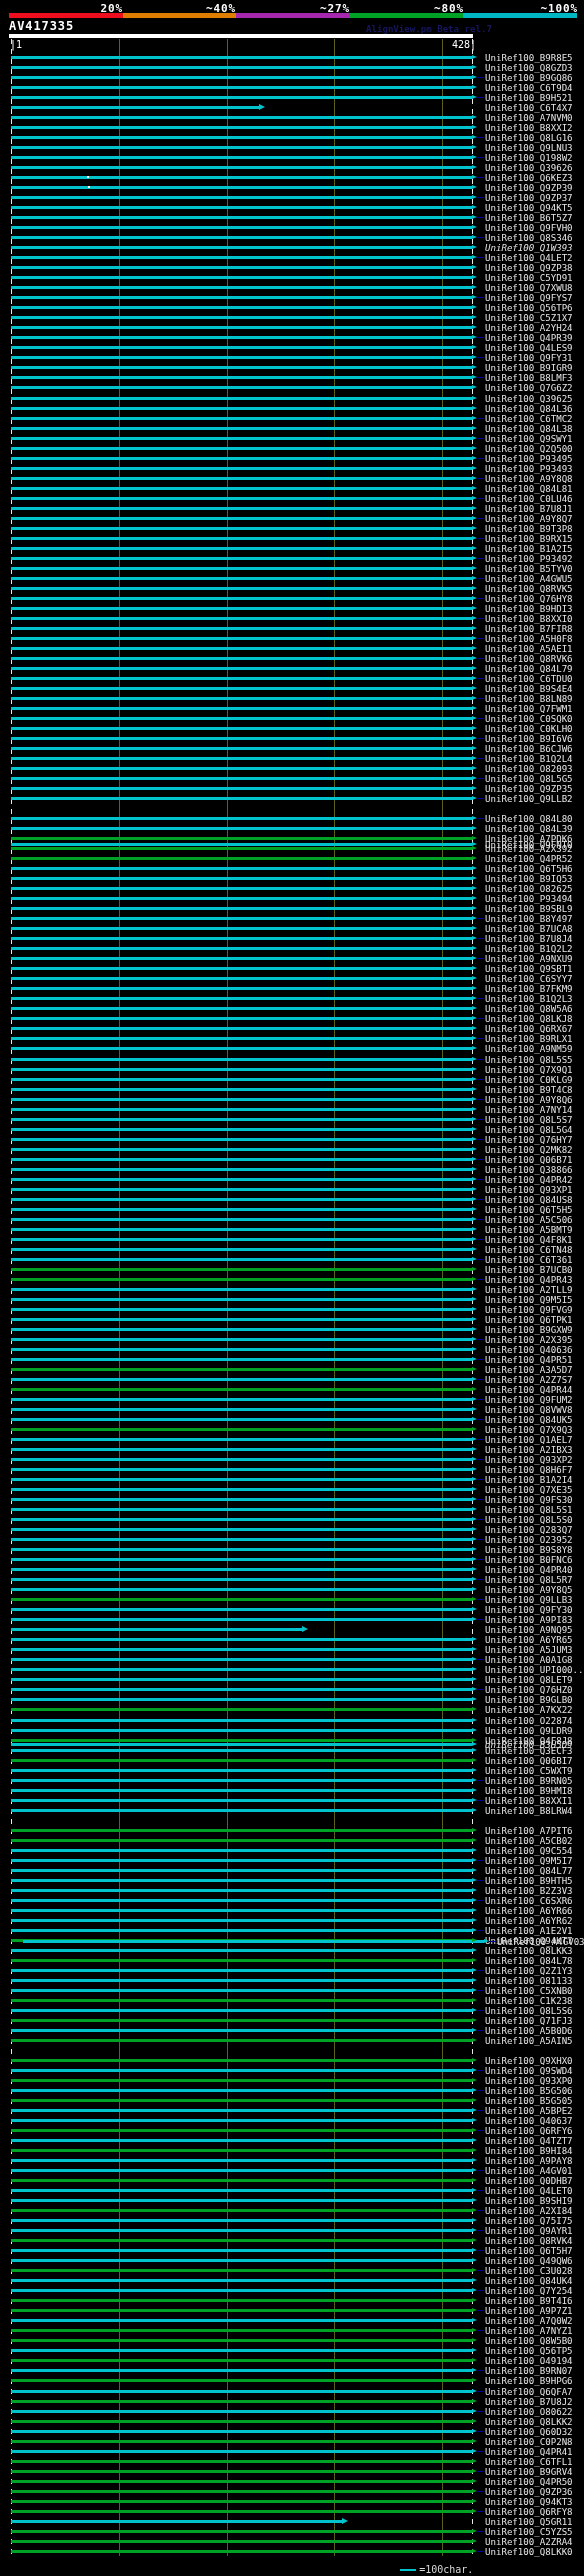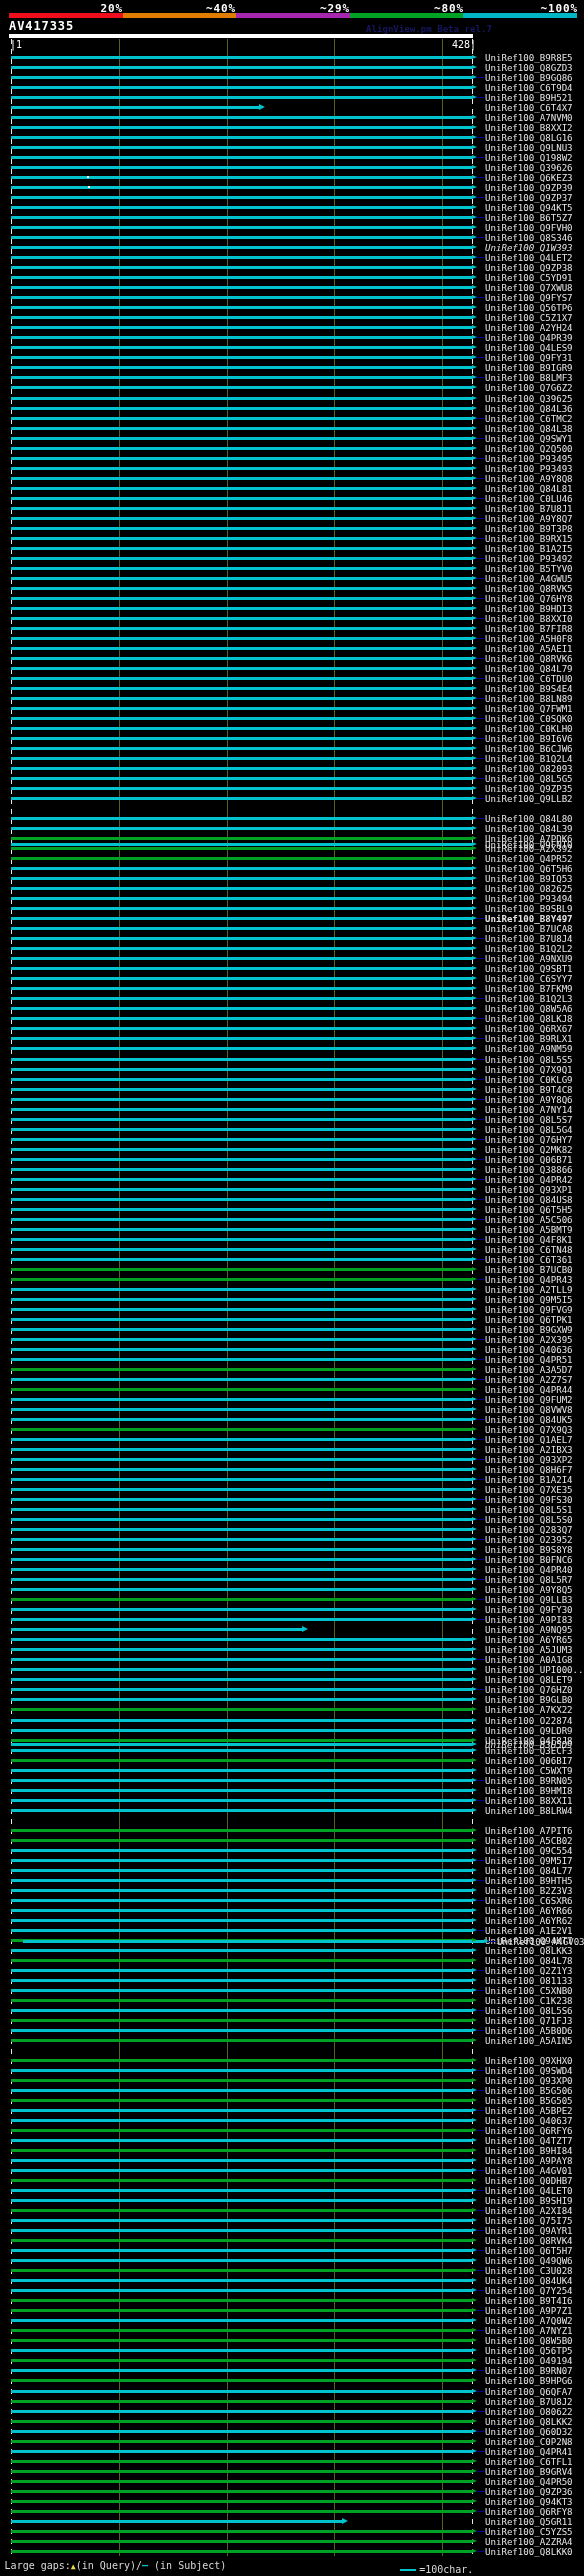--- a/index.html
+++ b/index.html
@@ -35,21 +35,21 @@
   #scale-legend .bar{display:inline-block;width:15.5px;height:2.7px;background:#00c3cd;vertical-align:middle;margin-right:3.7px;}
 </style>
 </head>
 <body>
 
 <div id="app">
 
   <div id="scale-labels">
       <span class="scale-label" style="left: 123px;">20%</span>
       <span class="scale-label" style="left: 236px;">~40%</span>
-      <span class="scale-label" style="left: 350px;">~29%</span>
+      <span class="scale-label" style="left: 350px;">~27%</span>
       <span class="scale-label" style="left: 464px;">~80%</span>
       <span class="scale-label" style="left: 578px;">~100%</span>
     </div>
   <div id="scale-bar">
       <div class="scale-seg" style="background: rgb(239, 14, 29);"></div>
       <div class="scale-seg" style="background: rgb(223, 125, 0);"></div>
       <div class="scale-seg" style="background: rgb(164, 39, 173);"></div>
       <div class="scale-seg" style="background: rgb(0, 162, 38);"></div>
       <div class="scale-seg" style="background: rgb(0, 182, 196);"></div>
     </div>
@@ -529,21 +529,21 @@
       <div class="row" style="top: 841px;">
         <div class="hit-bar" style="left: 11px; width: 461px; background: rgb(0, 195, 205);"></div>
         <div class="edge-arrow" style="border-left: 5.5px solid rgb(0, 195, 205);"></div>
         <span class="hit-label">UniRef100_P93494</span>
       </div>
       <div class="row" style="top: 851px;">
         <div class="hit-bar" style="left: 11px; width: 461px; background: rgb(0, 195, 205);"></div>
         <div class="edge-arrow" style="border-left: 5.5px solid rgb(0, 195, 205);"></div>
         <span class="hit-label">UniRef100_B9SBL9</span>
       </div>
-      <div class="row" style="top: 861px; font-weight: bold;">
+      <div class="row" style="top: 861px;">
         <div class="hit-bar" style="left: 11px; width: 461px; background: rgb(0, 195, 205);"></div>
         <div class="edge-arrow" style="border-left: 5.5px solid rgb(0, 195, 205);"></div>
         <div class="gap-dash" style="background: rgb(0, 0, 160);"></div>
         <span class="hit-label">UniRef100_B8Y497</span>
       </div>
       <div class="row" style="top: 871px;">
         <div class="hit-bar" style="left: 11px; width: 461px; background: rgb(0, 195, 205);"></div>
         <div class="edge-arrow" style="border-left: 5.5px solid rgb(0, 195, 205);"></div>
         <span class="hit-label">UniRef100_B7UCA8</span>
       </div>
@@ -1420,16 +1420,15 @@
         <span class="hit-label">UniRef100_A2ZRA4</span>
       </div>
       <div class="row" style="top: 2494px;">
         <div class="hit-bar" style="left: 11px; width: 461px; background: rgb(0, 162, 38);"></div>
         <div class="edge-arrow" style="border-left: 5.5px solid rgb(0, 162, 38);"></div>
         <div class="gap-dash" style="background: rgb(0, 0, 160);"></div>
         <span class="hit-label">UniRef100_Q8LKK0</span>
       </div>
     </div>
 
-  <div id="legend"><span>Large gaps:</span><span class="tri">▲</span><span>(in Query)/</span><span class="cy">—</span><span> (in Subject)</span></div>
   <div id="scale-legend"><span class="bar"></span><span>=100char.</span></div>
 </div>
 
 
 </body></html>

